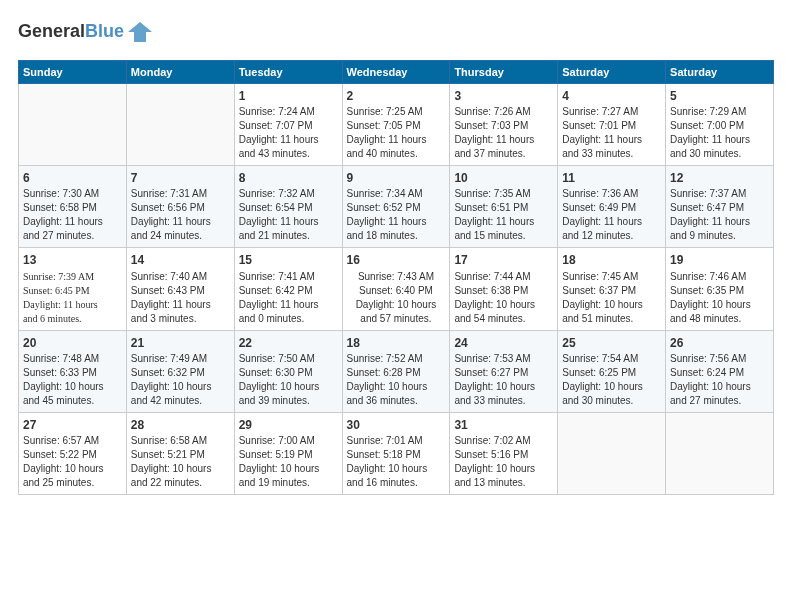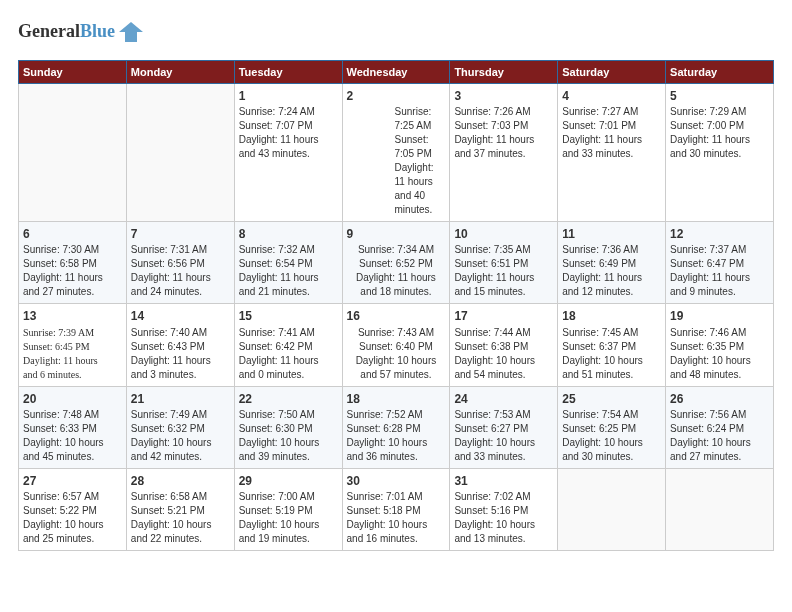--- a/index.html
+++ b/index.html
@@ -17,21 +17,20 @@
     .header-row {
       display: flex;
       justify-content: space-between;
       align-items: flex-start;
       margin-bottom: 14px;
     }
     .logo {
       display: flex;
       align-items: flex-start;
       gap: 0px;
-      font-family: Liberation Serif, serif;
     }
     .logo-text {
       font-size: 18px;
       font-weight: bold;
       color: #333;
       line-height: 1.1;
     }
     .logo-text span {
       color: #4a90c4;
     }
@@ -52,21 +51,21 @@
     .location {
       font-size: 15px;
       color: #555;
     }
     table {
       width: 100%;
       border-collapse: collapse;
       font-size: 10.5px;
     }
     thead th {
-      background-color: #7f1d1d;
+      background-color: #0369a1;
       color: #fff;
       padding: 5px 4px;
       text-align: left;
       font-weight: bold;
       font-size: 11px;
       border: 1px solid #2e6aa0;
     }
     tbody td {
       border: 1px solid #ccc;
       vertical-align: top;
@@ -135,21 +134,21 @@
           <td class="empty-cell"></td>
           <td>
             <span class="day-num">1</span>
             <div class="day-info" style="white-space: pre-line;">Sunrise: 7:24 AM
 Sunset: 7:07 PM
 Daylight: 11 hours
 and 43 minutes.</div>
           </td>
           <td>
             <span class="day-num">2</span>
-            <div class="day-info" style="white-space: pre-line; margin-left: 48px;">Sunrise: 7:25 AM
+            <div class="day-info" style="white-space: pre-line;">Sunrise: 7:25 AM
 Sunset: 7:05 PM
 Daylight: 11 hours
 and 40 minutes.</div>
           </td>
           <td>
             <span class="day-num">3</span>
             <div class="day-info" style="white-space: pre-line;">Sunrise: 7:26 AM
 Sunset: 7:03 PM
 Daylight: 11 hours
 and 37 minutes.</div>
@@ -186,21 +185,21 @@
           </td>
           <td>
             <span class="day-num">8</span>
             <div class="day-info" style="white-space: pre-line;">Sunrise: 7:32 AM
 Sunset: 6:54 PM
 Daylight: 11 hours
 and 21 minutes.</div>
           </td>
           <td>
             <span class="day-num">9</span>
-            <div class="day-info" style="white-space: pre-line; text-align: center;">Sunrise: 7:34 AM
+            <div class="day-info" style="white-space: pre-line;">Sunrise: 7:34 AM
 Sunset: 6:52 PM
 Daylight: 11 hours
 and 18 minutes.</div>
           </td>
           <td>
             <span class="day-num">10</span>
             <div class="day-info" style="white-space: pre-line;">Sunrise: 7:35 AM
 Sunset: 6:51 PM
 Daylight: 11 hours
 and 15 minutes.</div>

